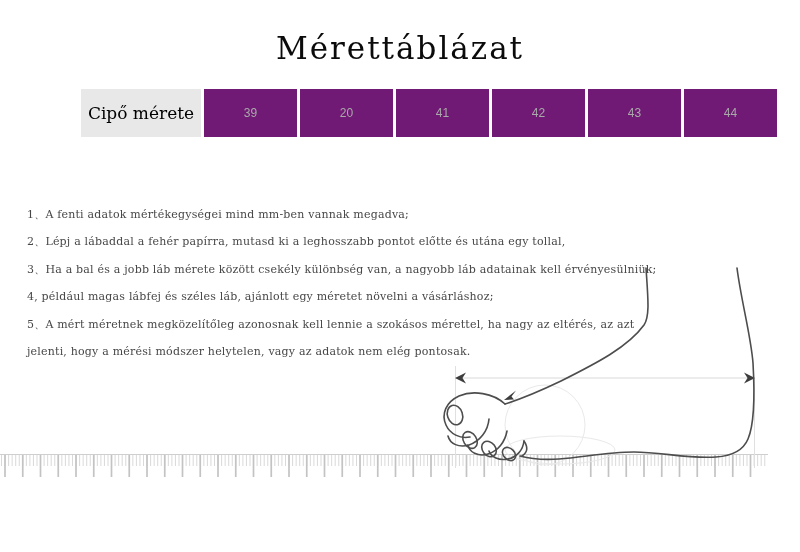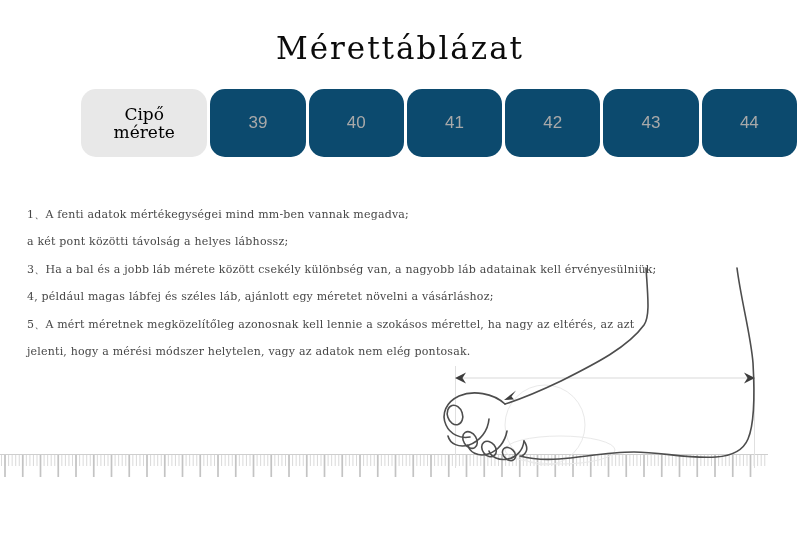--- a/index.html
+++ b/index.html
@@ -1,28 +1,28 @@
 <!DOCTYPE html>
 <html><head>
 <meta charset="utf-8">
 <style>
   html,body{margin:0;padding:0;background:#ffffff;}
   .page{position:relative;width:800px;height:479px;background:#ffffff;overflow:hidden;
         font-family:"DejaVu Serif",serif;}
   .title{position:absolute;top:30px;left:0;width:100%;text-align:center;
          font-size:31px;letter-spacing:2px;color:#0b0b0b;}
   table.size{position:absolute;left:78px;top:86px;border-collapse:separate;border-spacing:3px;}
-  table.size td{padding:14px;border-radius:15px;}
+  table.size td{padding:4px;}
   .lbl{width:112px;background:#e8e8e8;text-align:center;color:#000;
        font-family:"DejaVu Serif",serif;}
   .lbl-main{font-size:17px;line-height:18px;}
   .lbl-sub1{font-size:13px;letter-spacing:1px;line-height:15px;}
   .lbl-sub2{font-size:12px;font-weight:bold;line-height:15px;}
-  .val{width:85px;background:#0c4a6e;color:#a9a9a9;text-align:center;
-       font-family:"Liberation Sans",sans-serif;font-size:17px;}
+  .val{width:85px;background:#701a75;color:#a9a9a9;text-align:center;
+       font-family:"Liberation Sans",sans-serif;font-size:12px;}
   tr.r1 td{height:40px;}
   tr.r2 td{height:46px;}
   .instructions{position:absolute;left:27px;top:201px;width:745px;
                 font-size:11px;font-weight:normal;color:#474747;letter-spacing:0.2px;}
   .instructions .line{height:27.4px;line-height:27.4px;white-space:nowrap;}
   svg.diagram{position:absolute;left:0;top:0;}
   .sketch{fill:none;stroke:#4d4d4d;stroke-width:1.6;stroke-linecap:round;}
   .faint{fill:none;stroke:#e9e9e9;stroke-width:1;}
   .guide{stroke:#e0e0e0;stroke-width:1;}
   .arrowline{stroke:#d9d9d9;stroke-width:1;}
@@ -35,32 +35,32 @@
 
   <div class="title">Mérettáblázat</div>
 
   <table class="size">
     <tbody>
         <tr class="r1">
       <td class="lbl">
         <div class="lbl-main">Cipő mérete</div>
       </td>
       <td class="val">39</td>
-      <td class="val">40</td>
+      <td class="val">20</td>
       <td class="val">41</td>
       <td class="val">42</td>
       <td class="val">43</td>
       <td class="val">44</td>
     </tr>
   </tbody>
     </table>
 
   <div class="instructions">
     <div class="line">1、A fenti adatok mértékegységei mind mm-ben vannak megadva;</div>
-    <div class="line">a két pont közötti távolság a helyes lábhossz;</div>
+    <div class="line">2、Lépj a lábaddal a fehér papírra, mutasd ki a leghosszabb pontot előtte és utána egy tollal,</div>
     <div class="line">3、Ha a bal és a jobb láb mérete között csekély különbség van, a nagyobb láb adatainak kell érvényesülniük;</div>
     <div class="line">4, például magas lábfej és széles láb, ajánlott egy méretet növelni a vásárláshoz;</div>
     <div class="line">5、A mért méretnek megközelítőleg azonosnak kell lennie a szokásos mérettel, ha nagy az eltérés, az azt</div>
     <div class="line">jelenti, hogy a mérési módszer helytelen, vagy az adatok nem elég pontosak.</div>
   </div>
 
   <svg class="diagram" width="800" height="552" viewBox="0 0 800 552">
 
     <g>
       <line x1="0" y1="454.5" x2="768" y2="454.5" stroke="#cfcfcf" stroke-width="1"></line>

